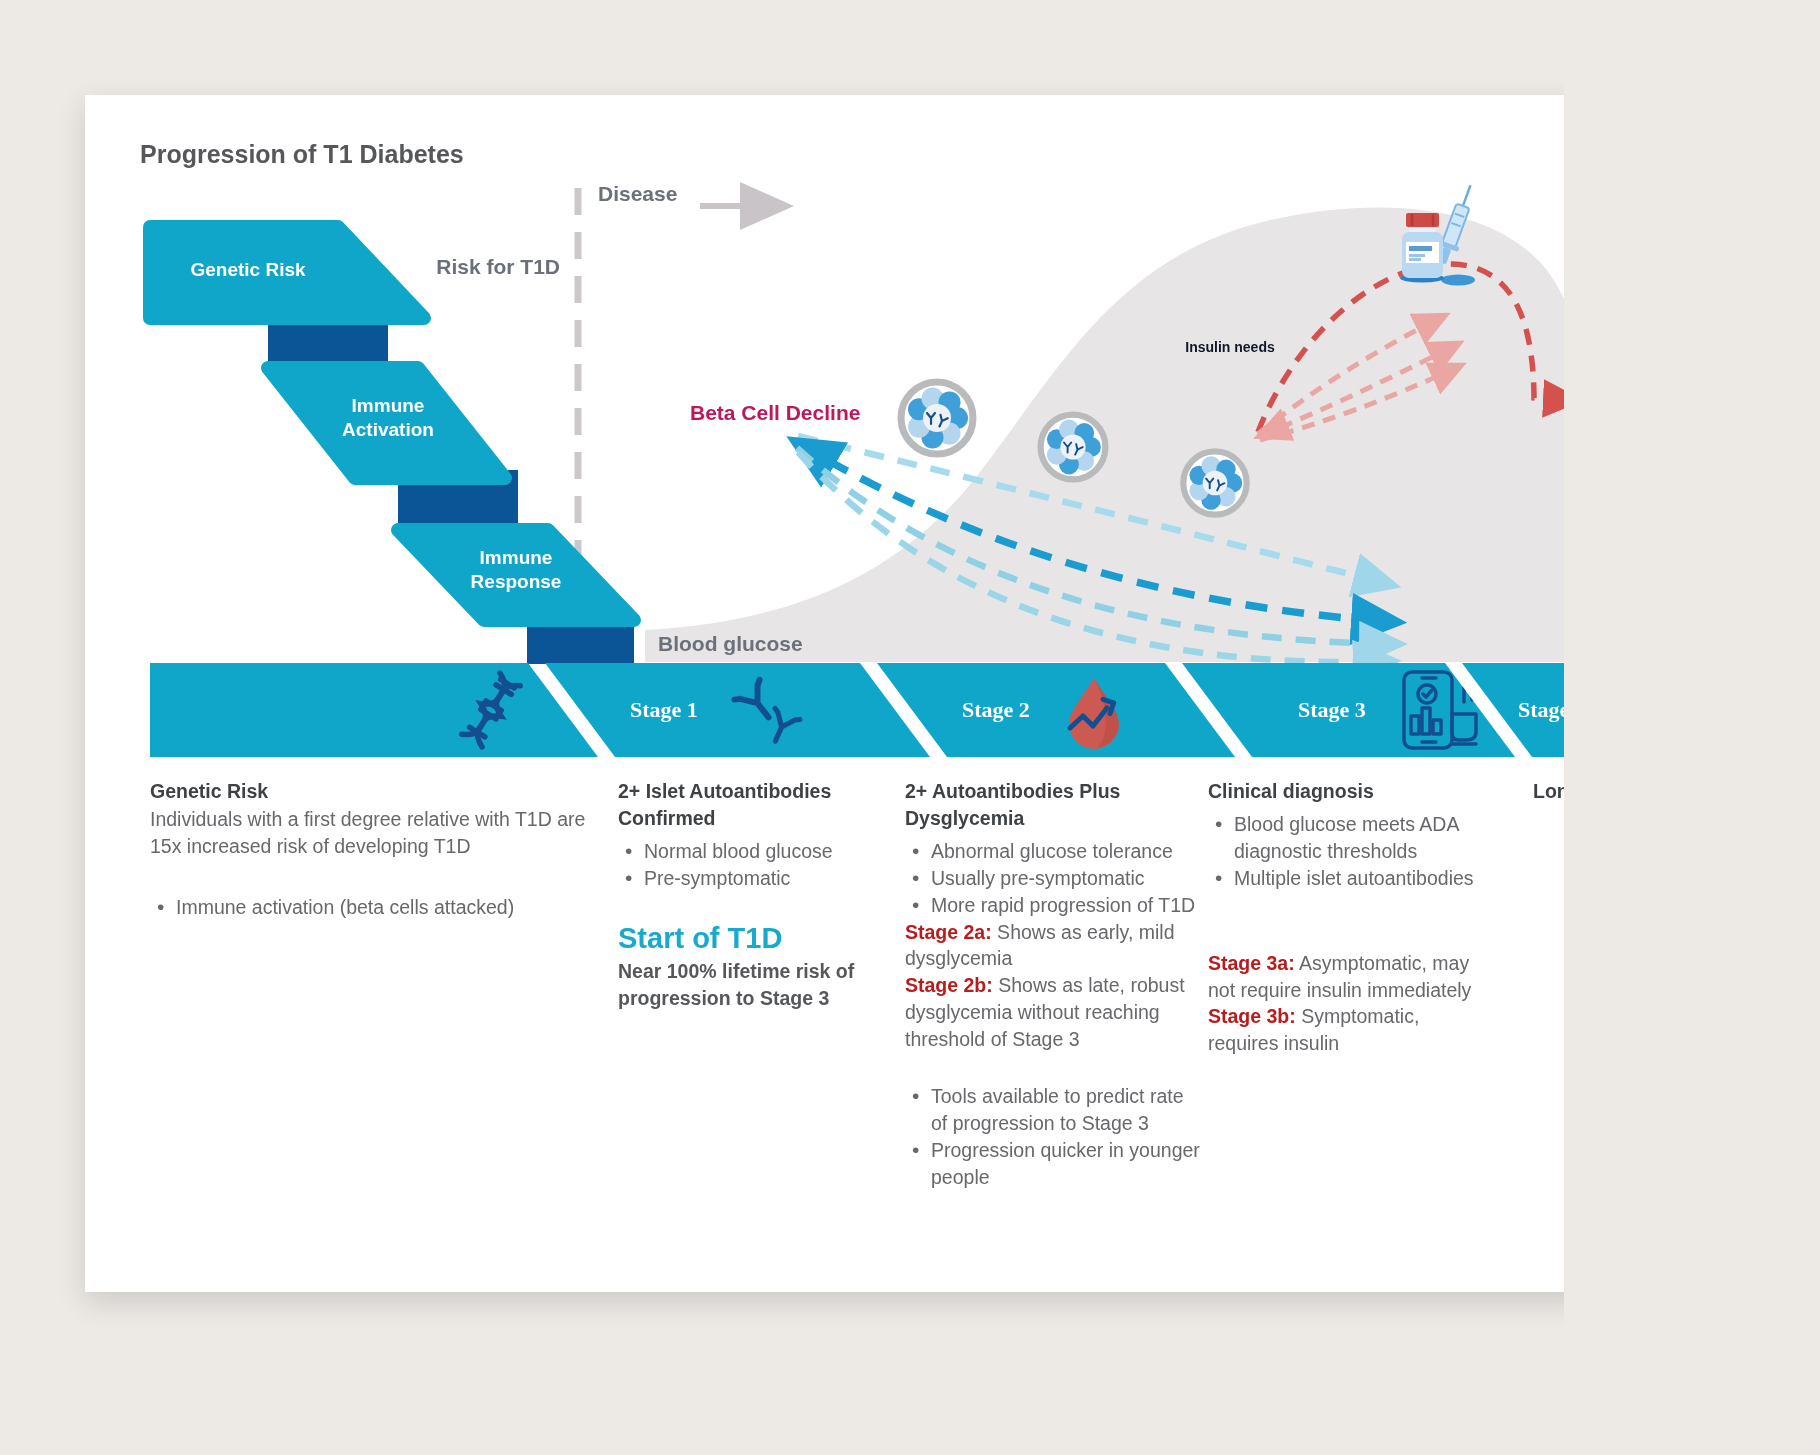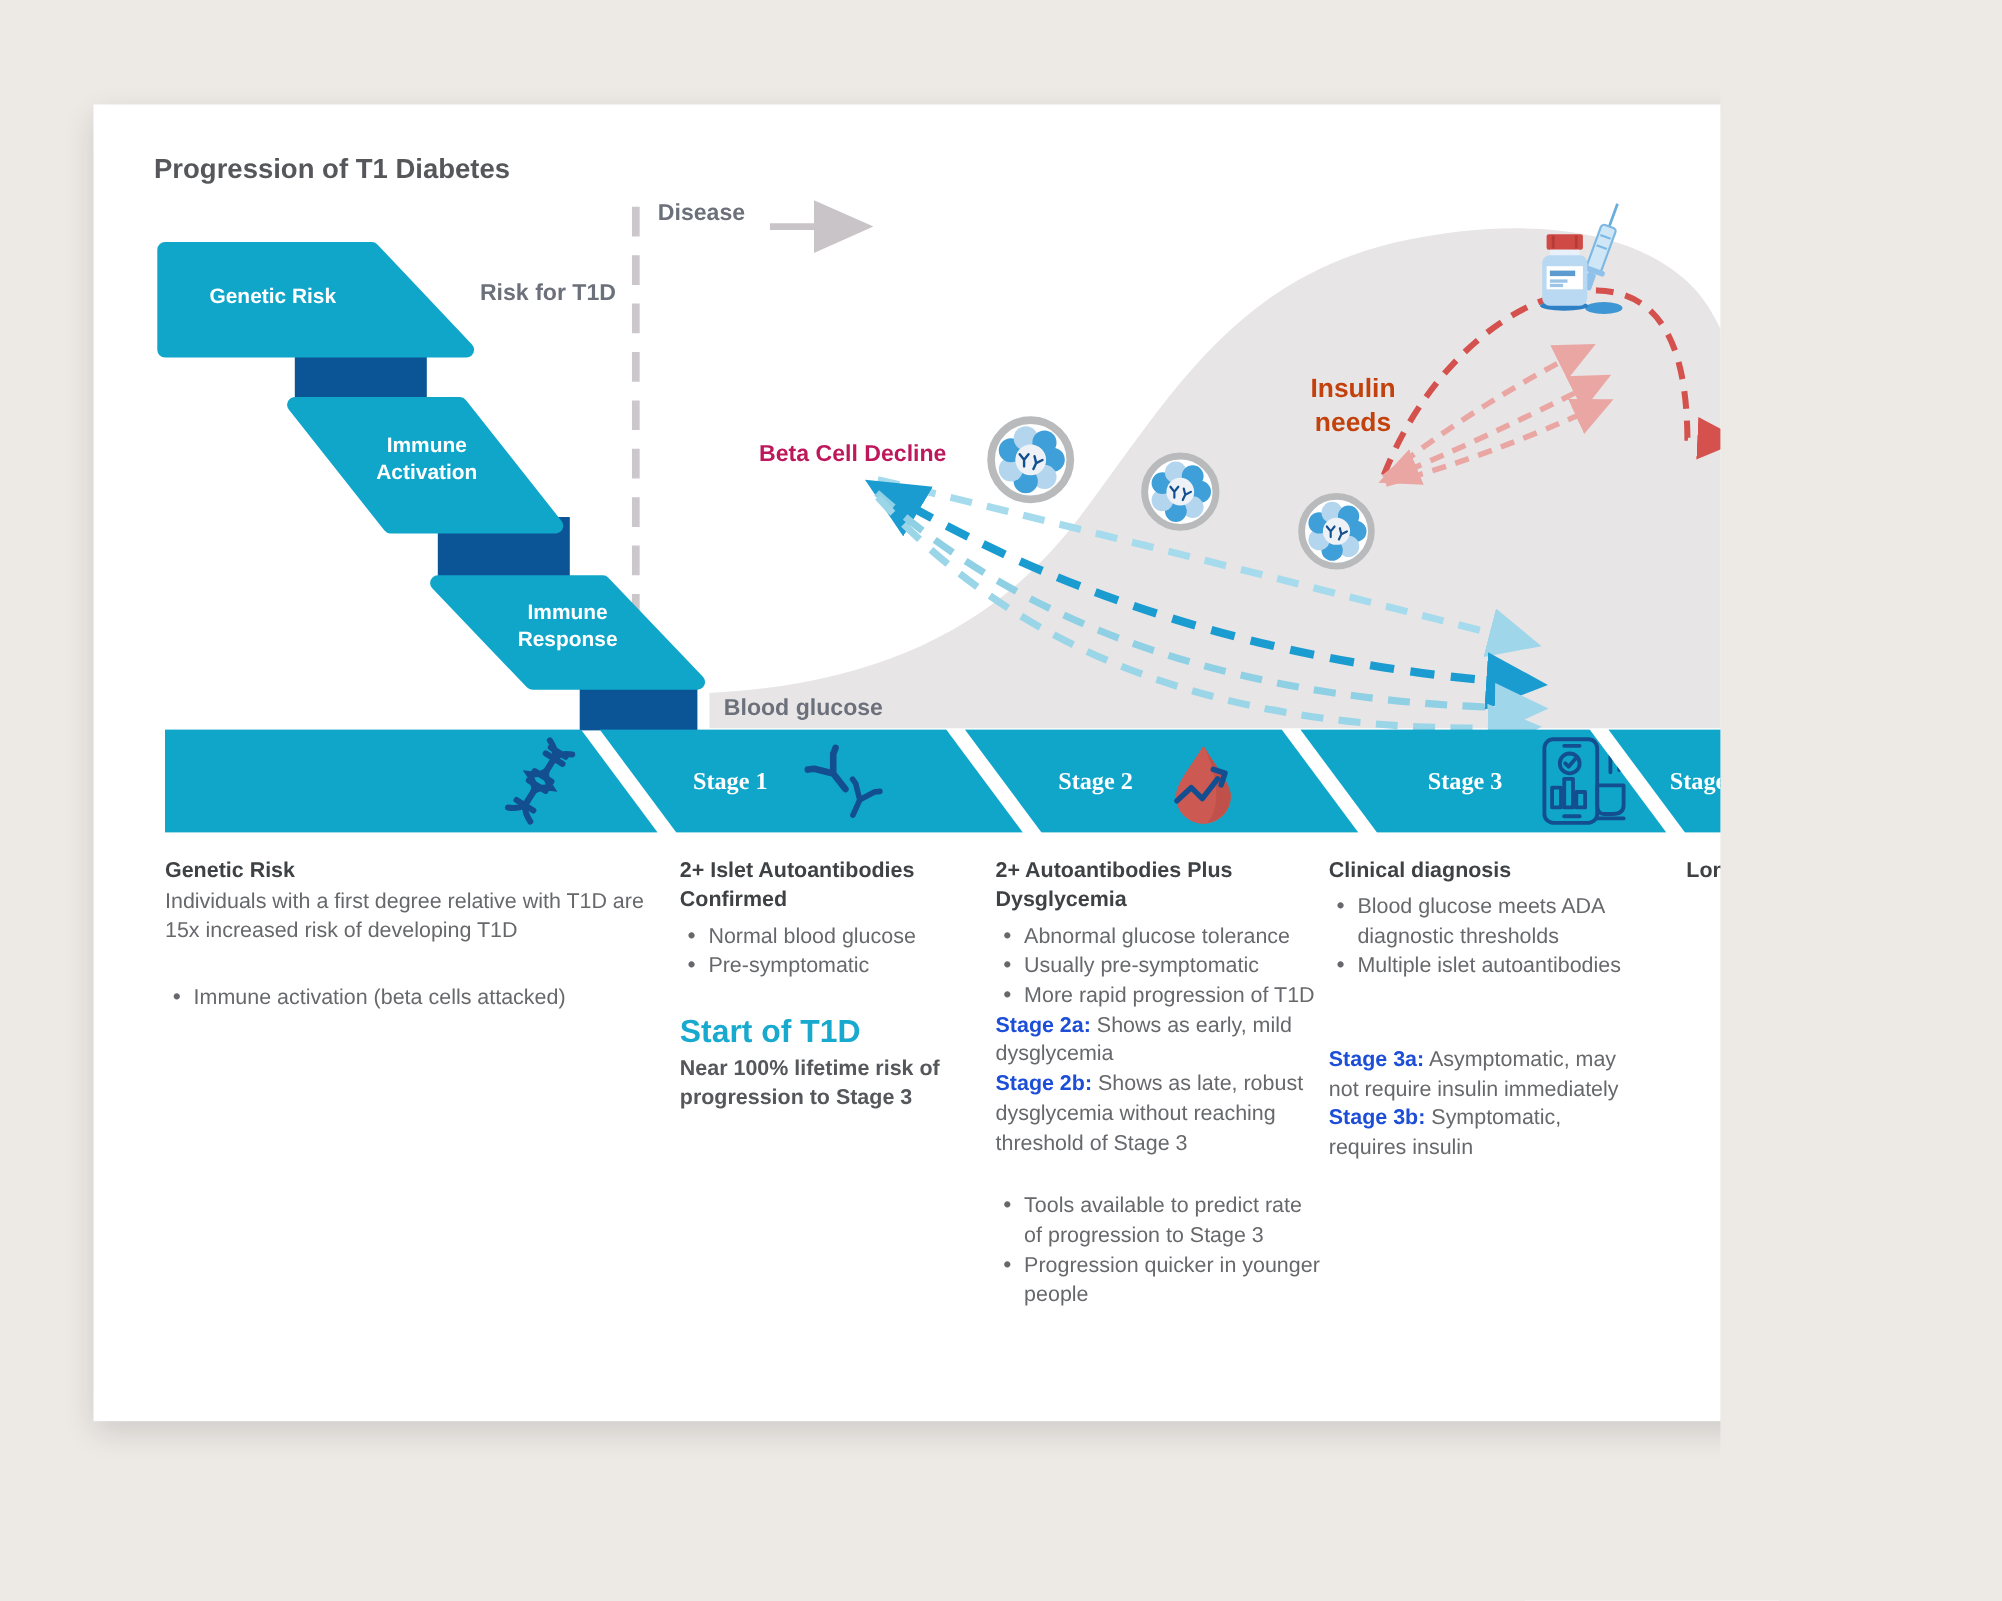--- a/index.html
+++ b/index.html
@@ -7,38 +7,38 @@
          font-family:"Liberation Sans",sans-serif;}
   #card{position:absolute;left:85px;top:95px;width:1652px;height:1197px;background:#ffffff;
         box-shadow:0 10px 28px rgba(0,0,0,.14);}
   .abs{position:absolute;}
   #diagram-svg{position:absolute;left:0;top:0;width:1820px;height:1455px;pointer-events:none;}
   .lbl{position:absolute;color:#6b707b;font-weight:700;}
   #title{left:140px;top:140px;font-size:25px;color:#55575a;font-weight:700;}
   #risk-label{left:360px;top:255px;width:200px;text-align:right;font-size:21px;}
   #disease-label{left:598px;top:182px;font-size:21px;}
   #beta-label{left:690px;top:401px;font-size:21px;color:#be185d;}
-  #insulin-label{left:1165px;top:338px;width:130px;text-align:center;font-size:24px;color:#c2410c;line-height:1.3;}
+  #insulin-label{left:1165px;top:338px;width:130px;text-align:center;font-size:14px;color:#0f172a;line-height:1.3;}
   #bg-label{left:658px;top:632px;font-size:21px;}
   .step-label{position:absolute;color:#fff;font-weight:700;font-size:19px;text-align:center;line-height:1.25;}
   
   .seg{position:absolute;top:663px;height:94px;background:#10a6ca;display:flex;align-items:center;}
   .seg .stage-label{color:#fff;font-weight:700;font-size:22px;white-space:nowrap;font-family:Liberation Serif, serif;}
   .seg .icon-box{margin-left:26px;line-height:0;}
   
   .col{position:absolute;top:778px;color:#67686b;font-size:19.5px;line-height:1.38;}
   .col h3{margin:0 0 1px 0;font-size:19.5px;color:#3f4245;font-weight:700;}
   .col p{margin:0;}
   .col ul{list-style:none;margin:6px 0 0 0;padding:0;}
   .col li{position:relative;padding-left:26px;margin:0;}
   .col li::before{content:"\2022";position:absolute;left:7px;top:-1px;font-size:21px;color:#67686b;}
   .callout{color:#18a9ce;font-weight:700;font-size:29px;margin-top:26px;}
   .note{font-weight:700;color:#55575a;margin-top:30px;}
   .substages{margin-top:28px;}
-  .substages b{color:#1d4ed8;}
+  .substages b{color:#b91c1c;}
 </style>
 </head>
 <body>
 
 <div id="stage">
   <div id="card"></div>
 
   <svg id="diagram-svg" viewBox="0 0 1820 1455">
     <defs>
       <marker id="ah-gray" markerWidth="10" markerHeight="10" refX="7" refY="4" orient="auto">

